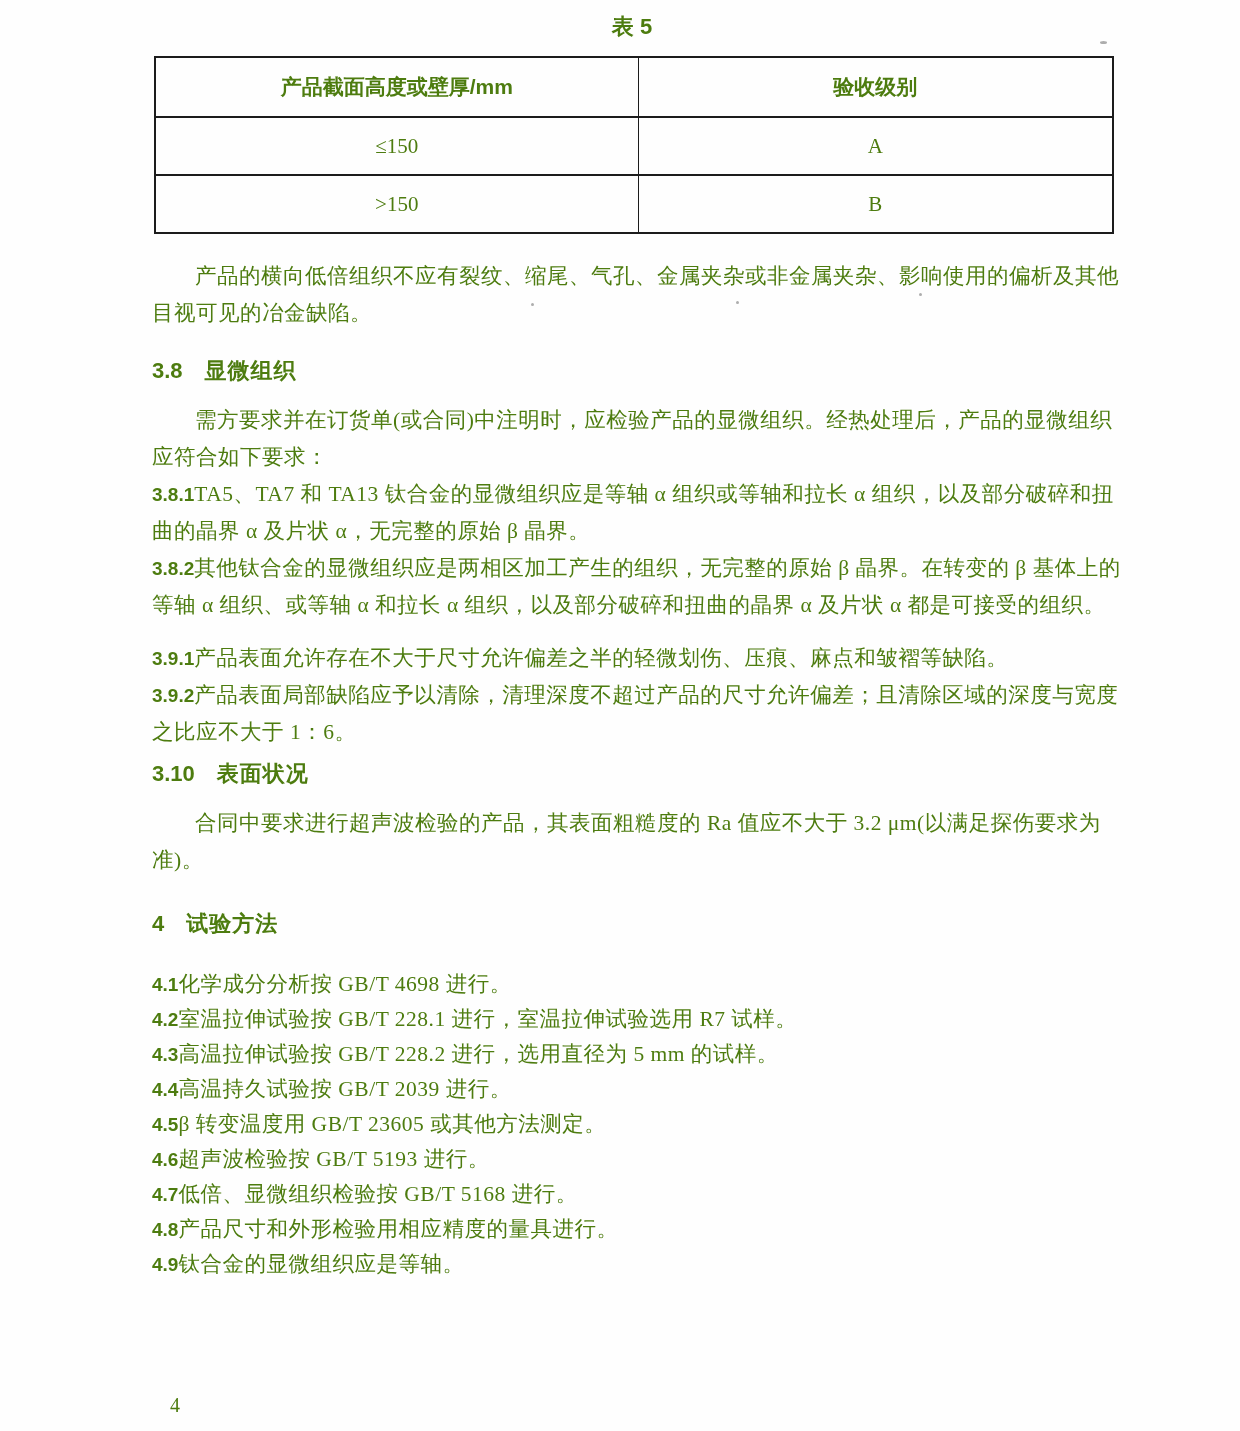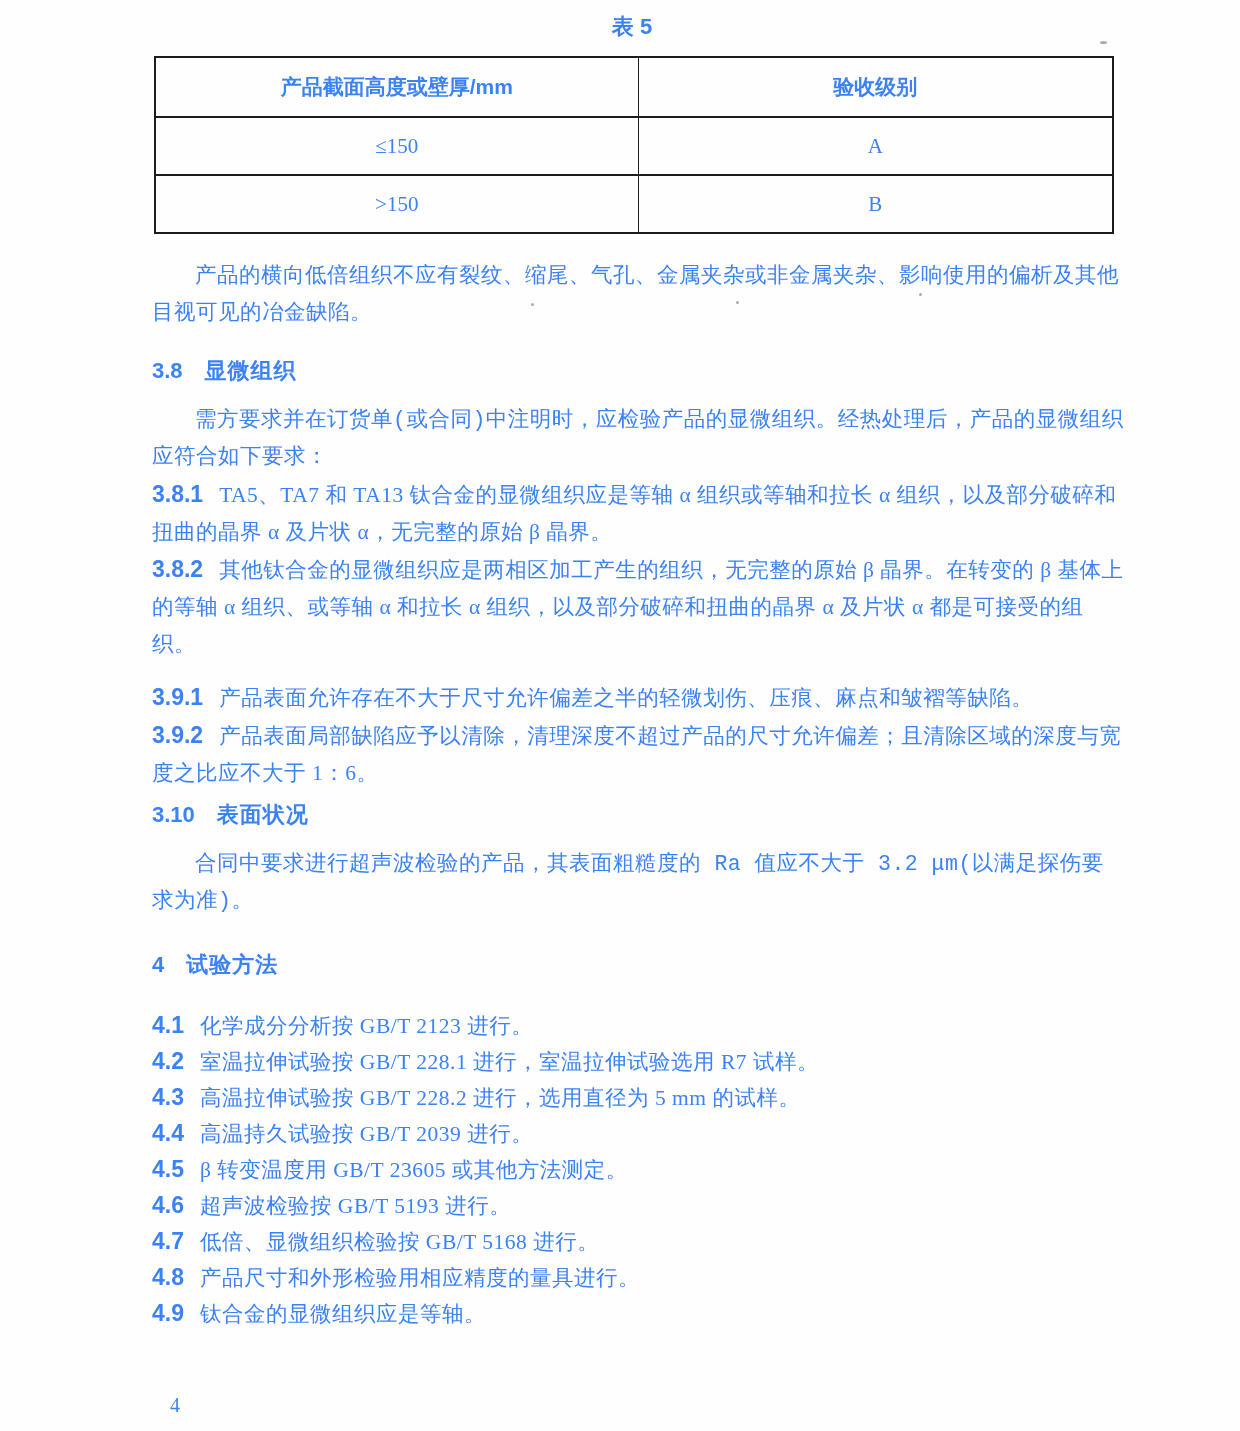--- a/index.html
+++ b/index.html
@@ -3,21 +3,21 @@
 <meta charset="utf-8">
 <style>
   html, body { margin: 0; padding: 0; }
   body { background: #e8e8e8; }
   .page {
     position: relative;
     width: 1240px;
     height: 1431px;
     background: #fefefe;
     overflow: hidden;
-    color: #3b82f6;
+    color: #4d7c0f;
     font-family: "Liberation Serif", "DejaVu Serif", serif;
   }
   .content {
     position: absolute;
     left: 152px;
     top: 0;
     width: 973px;
   }
   
   .table-title {
@@ -70,27 +70,26 @@
     letter-spacing: 1px;
   }
   .heading .hnum { margin-right: 22px; letter-spacing: 0; }
   
   .para, .clause {
     margin: 0;
     font-size: 21.5px;
     line-height: 37px;
     letter-spacing: 0.5px;
   }
-  .para { text-indent: 43px; font-family: Liberation Mono, monospace; }
+  .para { text-indent: 43px; }
   .clause { text-indent: 0; }
   .clause .cnum {
     font-family: "Liberation Sans", "DejaVu Sans", sans-serif;
     font-weight: bold;
-    font-size: 23px;
-    margin-right: 16px;
+    font-size: 19px;
     letter-spacing: 0;
   }
   .c4 { line-height: 35px; }
   
   .mt48 { margin-top: 48px; }
   .mt30 { margin-top: 30px; }
   .mt28 { margin-top: 28px; }
   .mt24 { margin-top: 24px; }
   .mt16 { margin-top: 16px; }
   .mt14 { margin-top: 24px; }
@@ -170,21 +169,21 @@
 
     <div class="heading mt8">
       <span class="hnum">3.10</span><span>表面状况</span>
     </div>
     <p class="para mt16">合同中要求进行超声波检验的产品，其表面粗糙度的 Ra 值应不大于 3.2 μm(以满足探伤要求为准)。</p>
 
     <div class="heading mt30">
       <span class="hnum">4</span><span>试验方法</span>
     </div>
     <p class="clause c4 mt28">
-      <span class="cnum">4.1</span><span>化学成分分析按 GB/T 2123 进行。</span>
+      <span class="cnum">4.1</span><span>化学成分分析按 GB/T 4698 进行。</span>
     </p>
     <p class="clause c4">
       <span class="cnum">4.2</span><span>室温拉伸试验按 GB/T 228.1 进行，室温拉伸试验选用 R7 试样。</span>
     </p>
     <p class="clause c4">
       <span class="cnum">4.3</span><span>高温拉伸试验按 GB/T 228.2 进行，选用直径为 5 mm 的试样。</span>
     </p>
     <p class="clause c4">
       <span class="cnum">4.4</span><span>高温持久试验按 GB/T 2039 进行。</span>
     </p>

